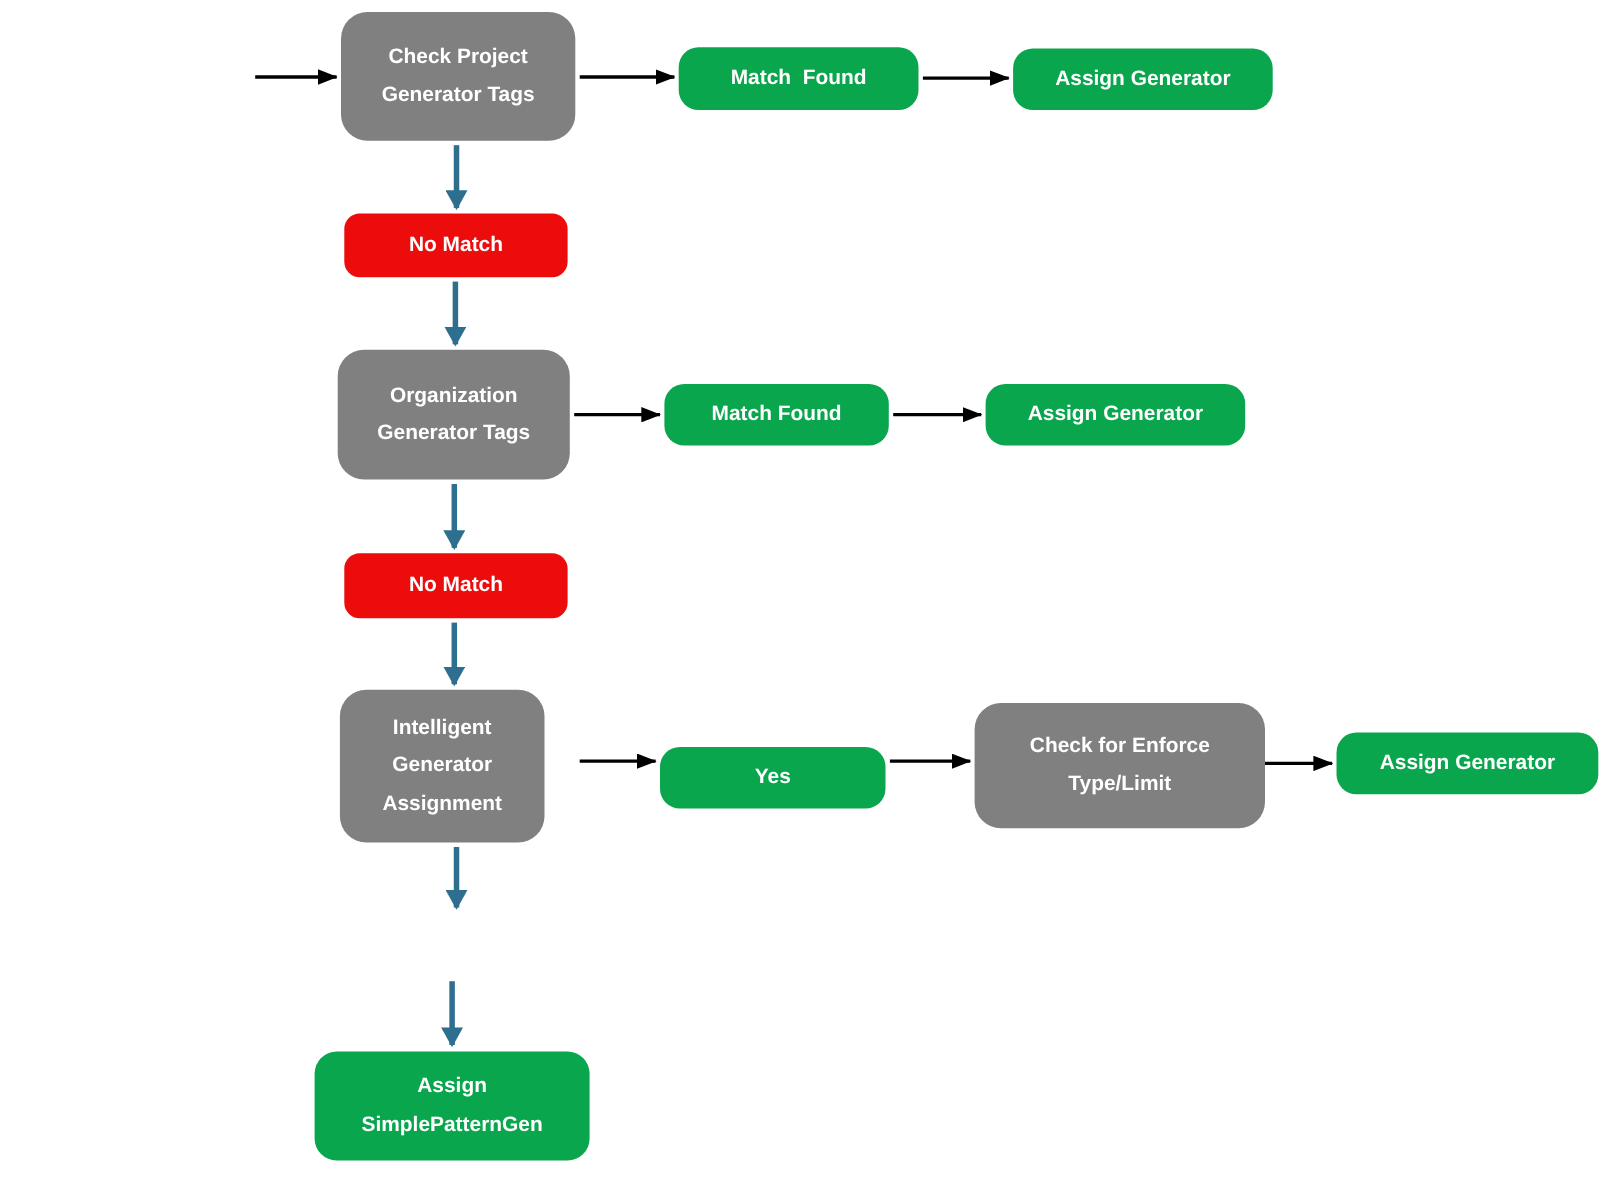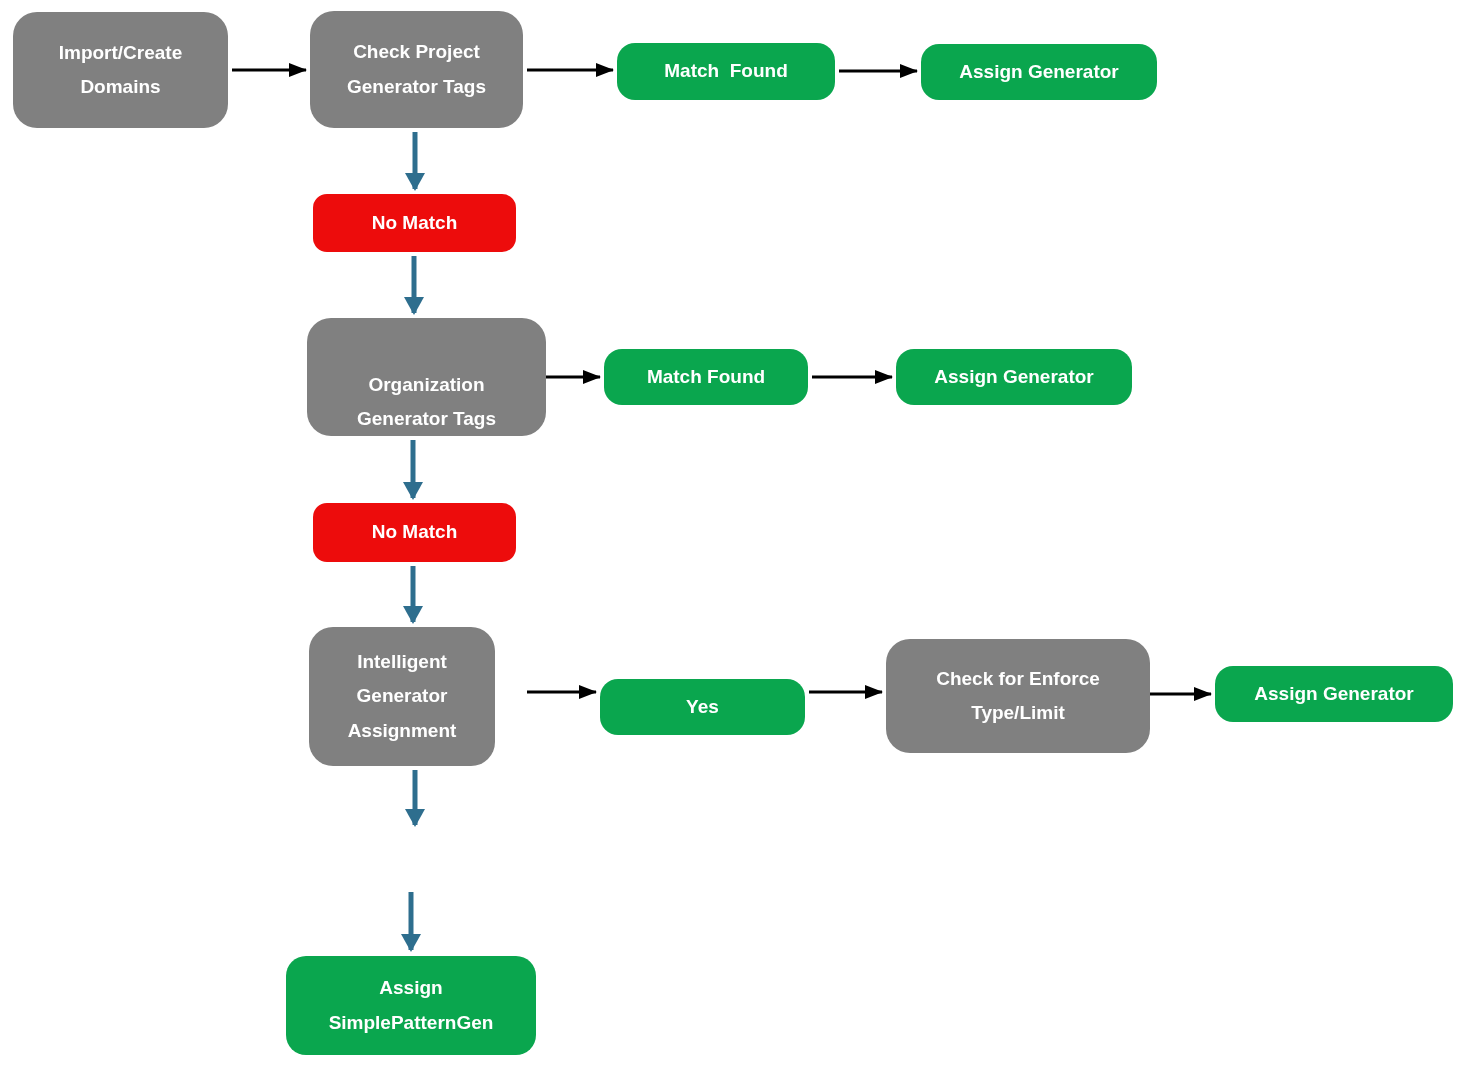--- a/index.html
+++ b/index.html
@@ -71,43 +71,39 @@
     <line class="edge-black" x1="812" y1="377" x2="892" y2="377" marker-end="url(#ah-black)"></line>
     <line class="edge-teal" x1="413" y1="440" x2="413" y2="498" marker-end="url(#ah-teal)"></line>
     <line class="edge-teal" x1="413" y1="566" x2="413" y2="622" marker-end="url(#ah-teal)"></line>
     <line class="edge-black" x1="527" y1="692" x2="596" y2="692" marker-end="url(#ah-black)"></line>
     <line class="edge-black" x1="809" y1="692" x2="882" y2="692" marker-end="url(#ah-black)"></line>
     <line class="edge-black" x1="1137" y1="694" x2="1211" y2="694" marker-end="url(#ah-black)"></line>
     <line class="edge-teal" x1="415" y1="770" x2="415" y2="825" marker-end="url(#ah-teal)"></line>
     <line class="edge-teal" x1="411" y1="892" x2="411" y2="950" marker-end="url(#ah-teal)"></line>
   </svg>
 
-  <div class="node gray" style="left:13px; top:12px; width:215px; height:116px;">
-    <span>Import/Create
-Domains</span>
-  </div>
 
   <div class="node gray" style="left:310px; top:11px; width:213px; height:117px;">
     <span>Check Project
 Generator Tags</span>
   </div>
 
   <div class="node green" style="left:617px; top:43px; width:218px; height:57px;">
     <span>Match  Found</span>
   </div>
 
   <div class="node green" style="left:921px; top:44px; width:236px; height:56px;">
     <span>Assign Generator</span>
   </div>
 
   <div class="node red" style="left:313px; top:194px; width:203px; height:58px;">
     <span>No Match</span>
   </div>
 
-  <div class="node gray" style="left:307px; top:318px; width:239px; height:118px;align-items:flex-end;">
+  <div class="node gray" style="left:307px; top:318px; width:211px; height:118px;">
     <span>Organization
 Generator Tags</span>
   </div>
 
   <div class="node green" style="left:604px; top:349px; width:204px; height:56px;">
     <span>Match Found</span>
   </div>
 
   <div class="node green" style="left:896px; top:349px; width:236px; height:56px;">
     <span>Assign Generator</span>

